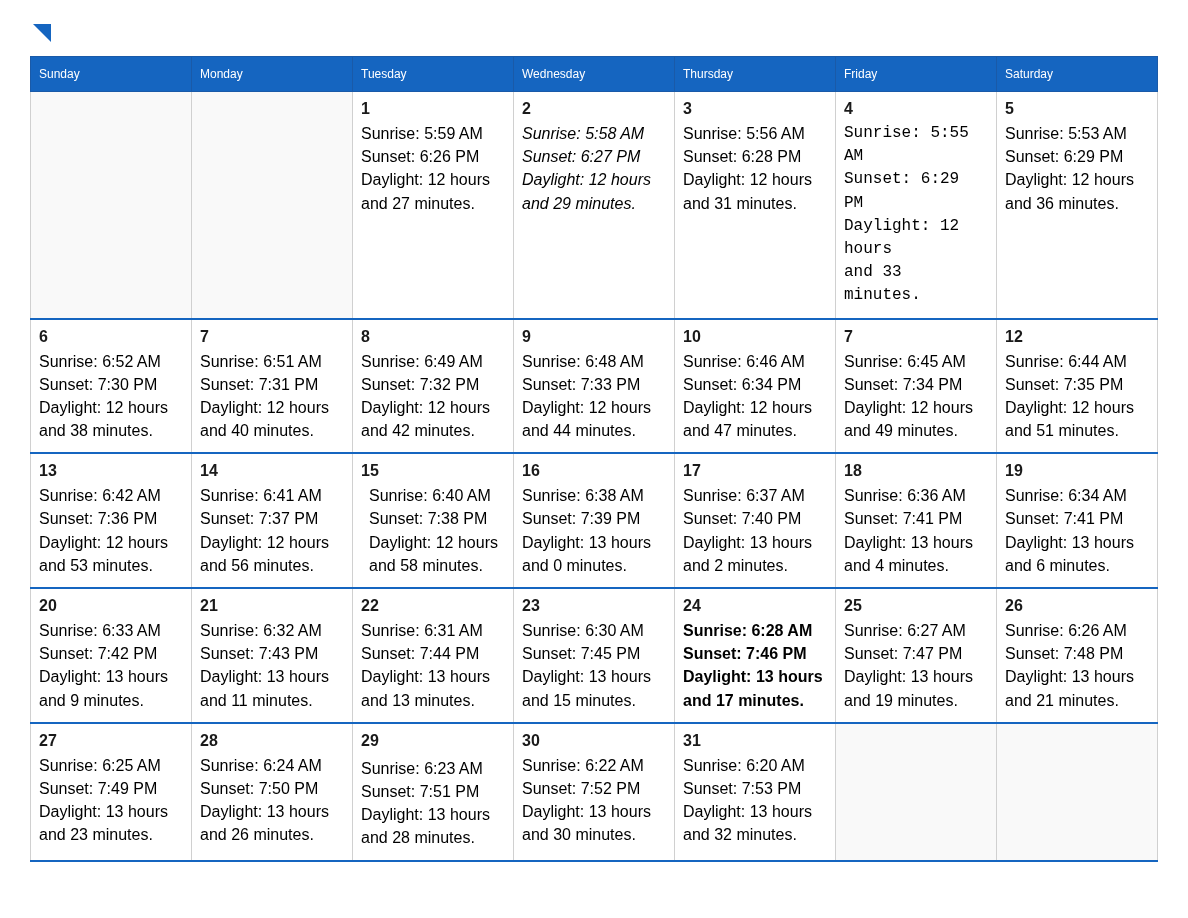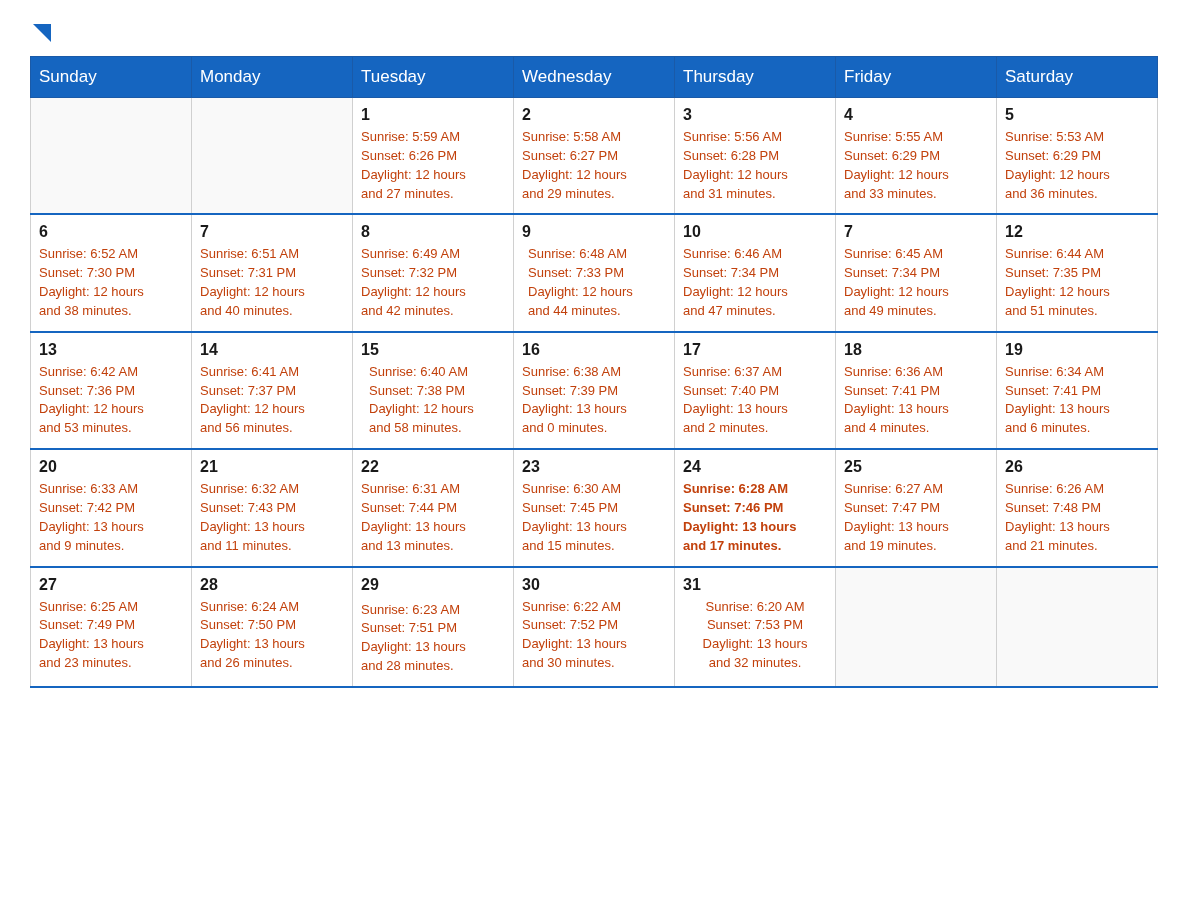--- a/index.html
+++ b/index.html
@@ -50,21 +50,21 @@
       margin-top: 4px;
     }
     .calendar {
       width: 100%;
       border-collapse: collapse;
       margin-top: 8px;
     }
     .calendar thead th {
       background: #1565c0;
       color: #fff;
-      font-size: 17px;
+      font-size: 12px;
       font-weight: normal;
       padding: 10px 8px;
       text-align: left;
       border: 1px solid #1a5aa8;
     }
     .calendar tbody td {
       vertical-align: top;
       padding: 8px 8px 10px 8px;
       font-size: 13.5px;
       color: #1a1a1a;
@@ -76,22 +76,22 @@
       border-bottom: 2px solid #1565c0;
     }
     .day-number {
       font-size: 16px;
       font-weight: bold;
       color: #1a1a1a;
       margin-bottom: 4px;
       display: block;
     }
     .day-info {
-      color: #c2410c;
-      font-size: 13px;
+      color: #000000;
+      font-size: 16px;
       line-height: 1.45;
     }
     .empty-cell {
       background: #f9f9f9;
     }
     .logo-wrapper {
       display: flex;
       flex-direction: row;
       align-items: flex-end;
     }
@@ -134,35 +134,35 @@
         <td class="empty-cell"></td>
         <td>
           <span class="day-number">1</span>
           <div class="day-info" style="white-space: pre-line;">Sunrise: 5:59 AM
 Sunset: 6:26 PM
 Daylight: 12 hours
 and 27 minutes.</div>
         </td>
         <td>
           <span class="day-number">2</span>
-          <div class="day-info" style="white-space: pre-line;">Sunrise: 5:58 AM
+          <div class="day-info" style="white-space: pre-line; font-style: italic;">Sunrise: 5:58 AM
 Sunset: 6:27 PM
 Daylight: 12 hours
 and 29 minutes.</div>
         </td>
         <td>
           <span class="day-number">3</span>
           <div class="day-info" style="white-space: pre-line;">Sunrise: 5:56 AM
 Sunset: 6:28 PM
 Daylight: 12 hours
 and 31 minutes.</div>
         </td>
         <td>
           <span class="day-number">4</span>
-          <div class="day-info" style="white-space: pre-line;">Sunrise: 5:55 AM
+          <div class="day-info" style="white-space: pre-line; font-family: Liberation Mono, monospace;">Sunrise: 5:55 AM
 Sunset: 6:29 PM
 Daylight: 12 hours
 and 33 minutes.</div>
         </td>
         <td>
           <span class="day-number">5</span>
           <div class="day-info" style="white-space: pre-line;">Sunrise: 5:53 AM
 Sunset: 6:29 PM
 Daylight: 12 hours
 and 36 minutes.</div>
@@ -185,29 +185,29 @@
         </td>
         <td>
           <span class="day-number">8</span>
           <div class="day-info" style="white-space: pre-line;">Sunrise: 6:49 AM
 Sunset: 7:32 PM
 Daylight: 12 hours
 and 42 minutes.</div>
         </td>
         <td>
           <span class="day-number">9</span>
-          <div class="day-info" style="white-space: pre-line; margin-left: 6px;">Sunrise: 6:48 AM
+          <div class="day-info" style="white-space: pre-line;">Sunrise: 6:48 AM
 Sunset: 7:33 PM
 Daylight: 12 hours
 and 44 minutes.</div>
         </td>
         <td>
           <span class="day-number">10</span>
           <div class="day-info" style="white-space: pre-line;">Sunrise: 6:46 AM
-Sunset: 7:34 PM
+Sunset: 6:34 PM
 Daylight: 12 hours
 and 47 minutes.</div>
         </td>
         <td>
           <span class="day-number">7</span>
           <div class="day-info" style="white-space: pre-line;">Sunrise: 6:45 AM
 Sunset: 7:34 PM
 Daylight: 12 hours
 and 49 minutes.</div>
         </td>
@@ -345,21 +345,21 @@
         </td>
         <td>
           <span class="day-number">30</span>
           <div class="day-info" style="white-space: pre-line;">Sunrise: 6:22 AM
 Sunset: 7:52 PM
 Daylight: 13 hours
 and 30 minutes.</div>
         </td>
         <td>
           <span class="day-number">31</span>
-          <div class="day-info" style="white-space: pre-line; text-align: center;">Sunrise: 6:20 AM
+          <div class="day-info" style="white-space: pre-line;">Sunrise: 6:20 AM
 Sunset: 7:53 PM
 Daylight: 13 hours
 and 32 minutes.</div>
         </td>
         <td class="empty-cell"></td>
         <td class="empty-cell"></td>
       </tr>
     </tbody>
 </table>
 

